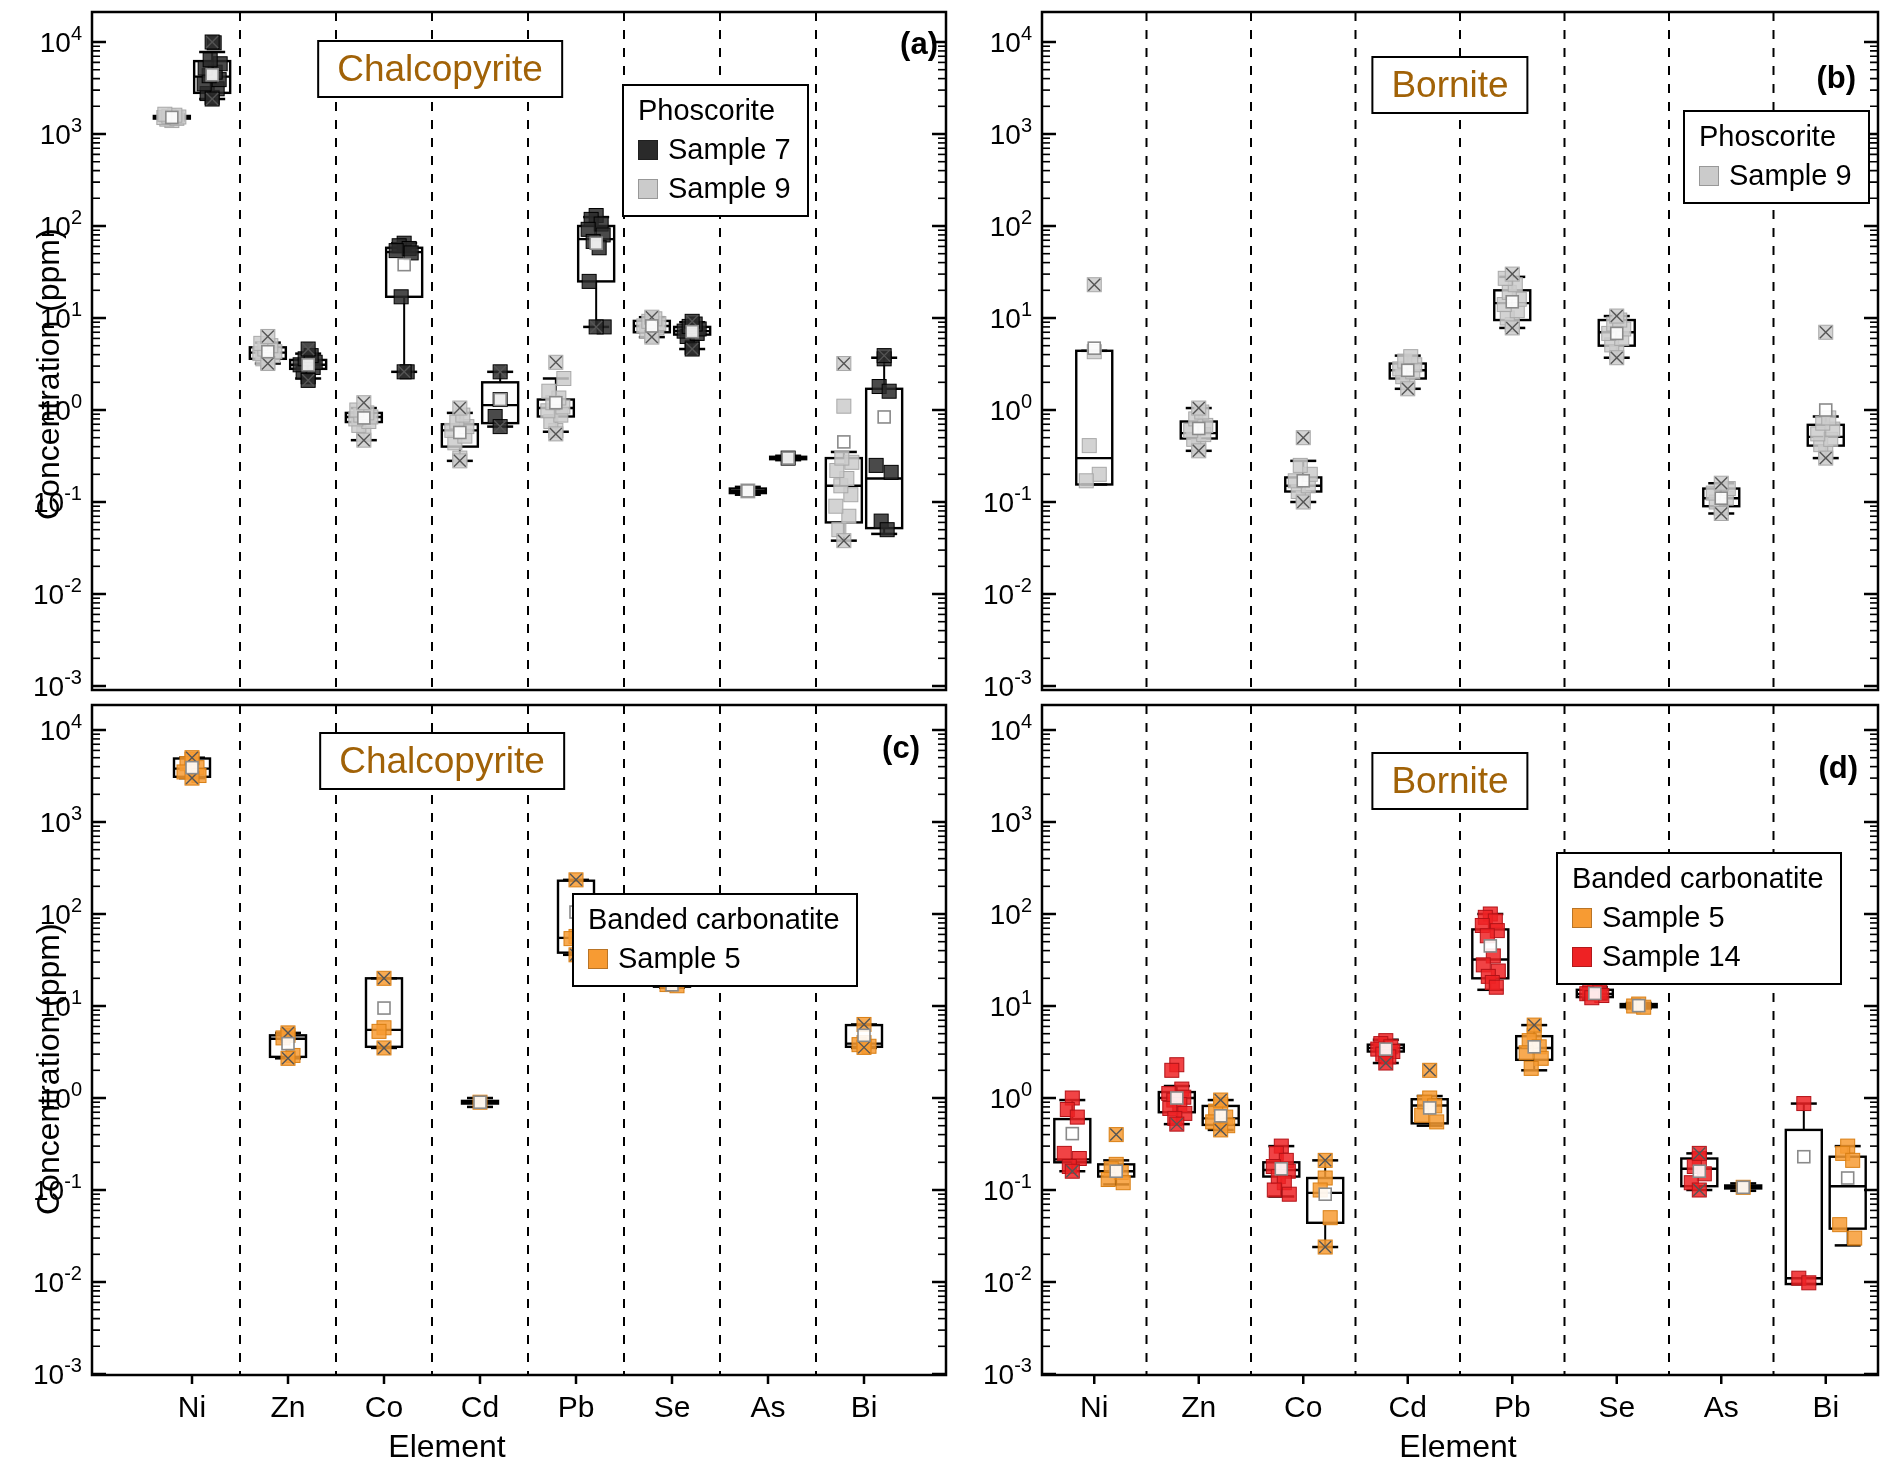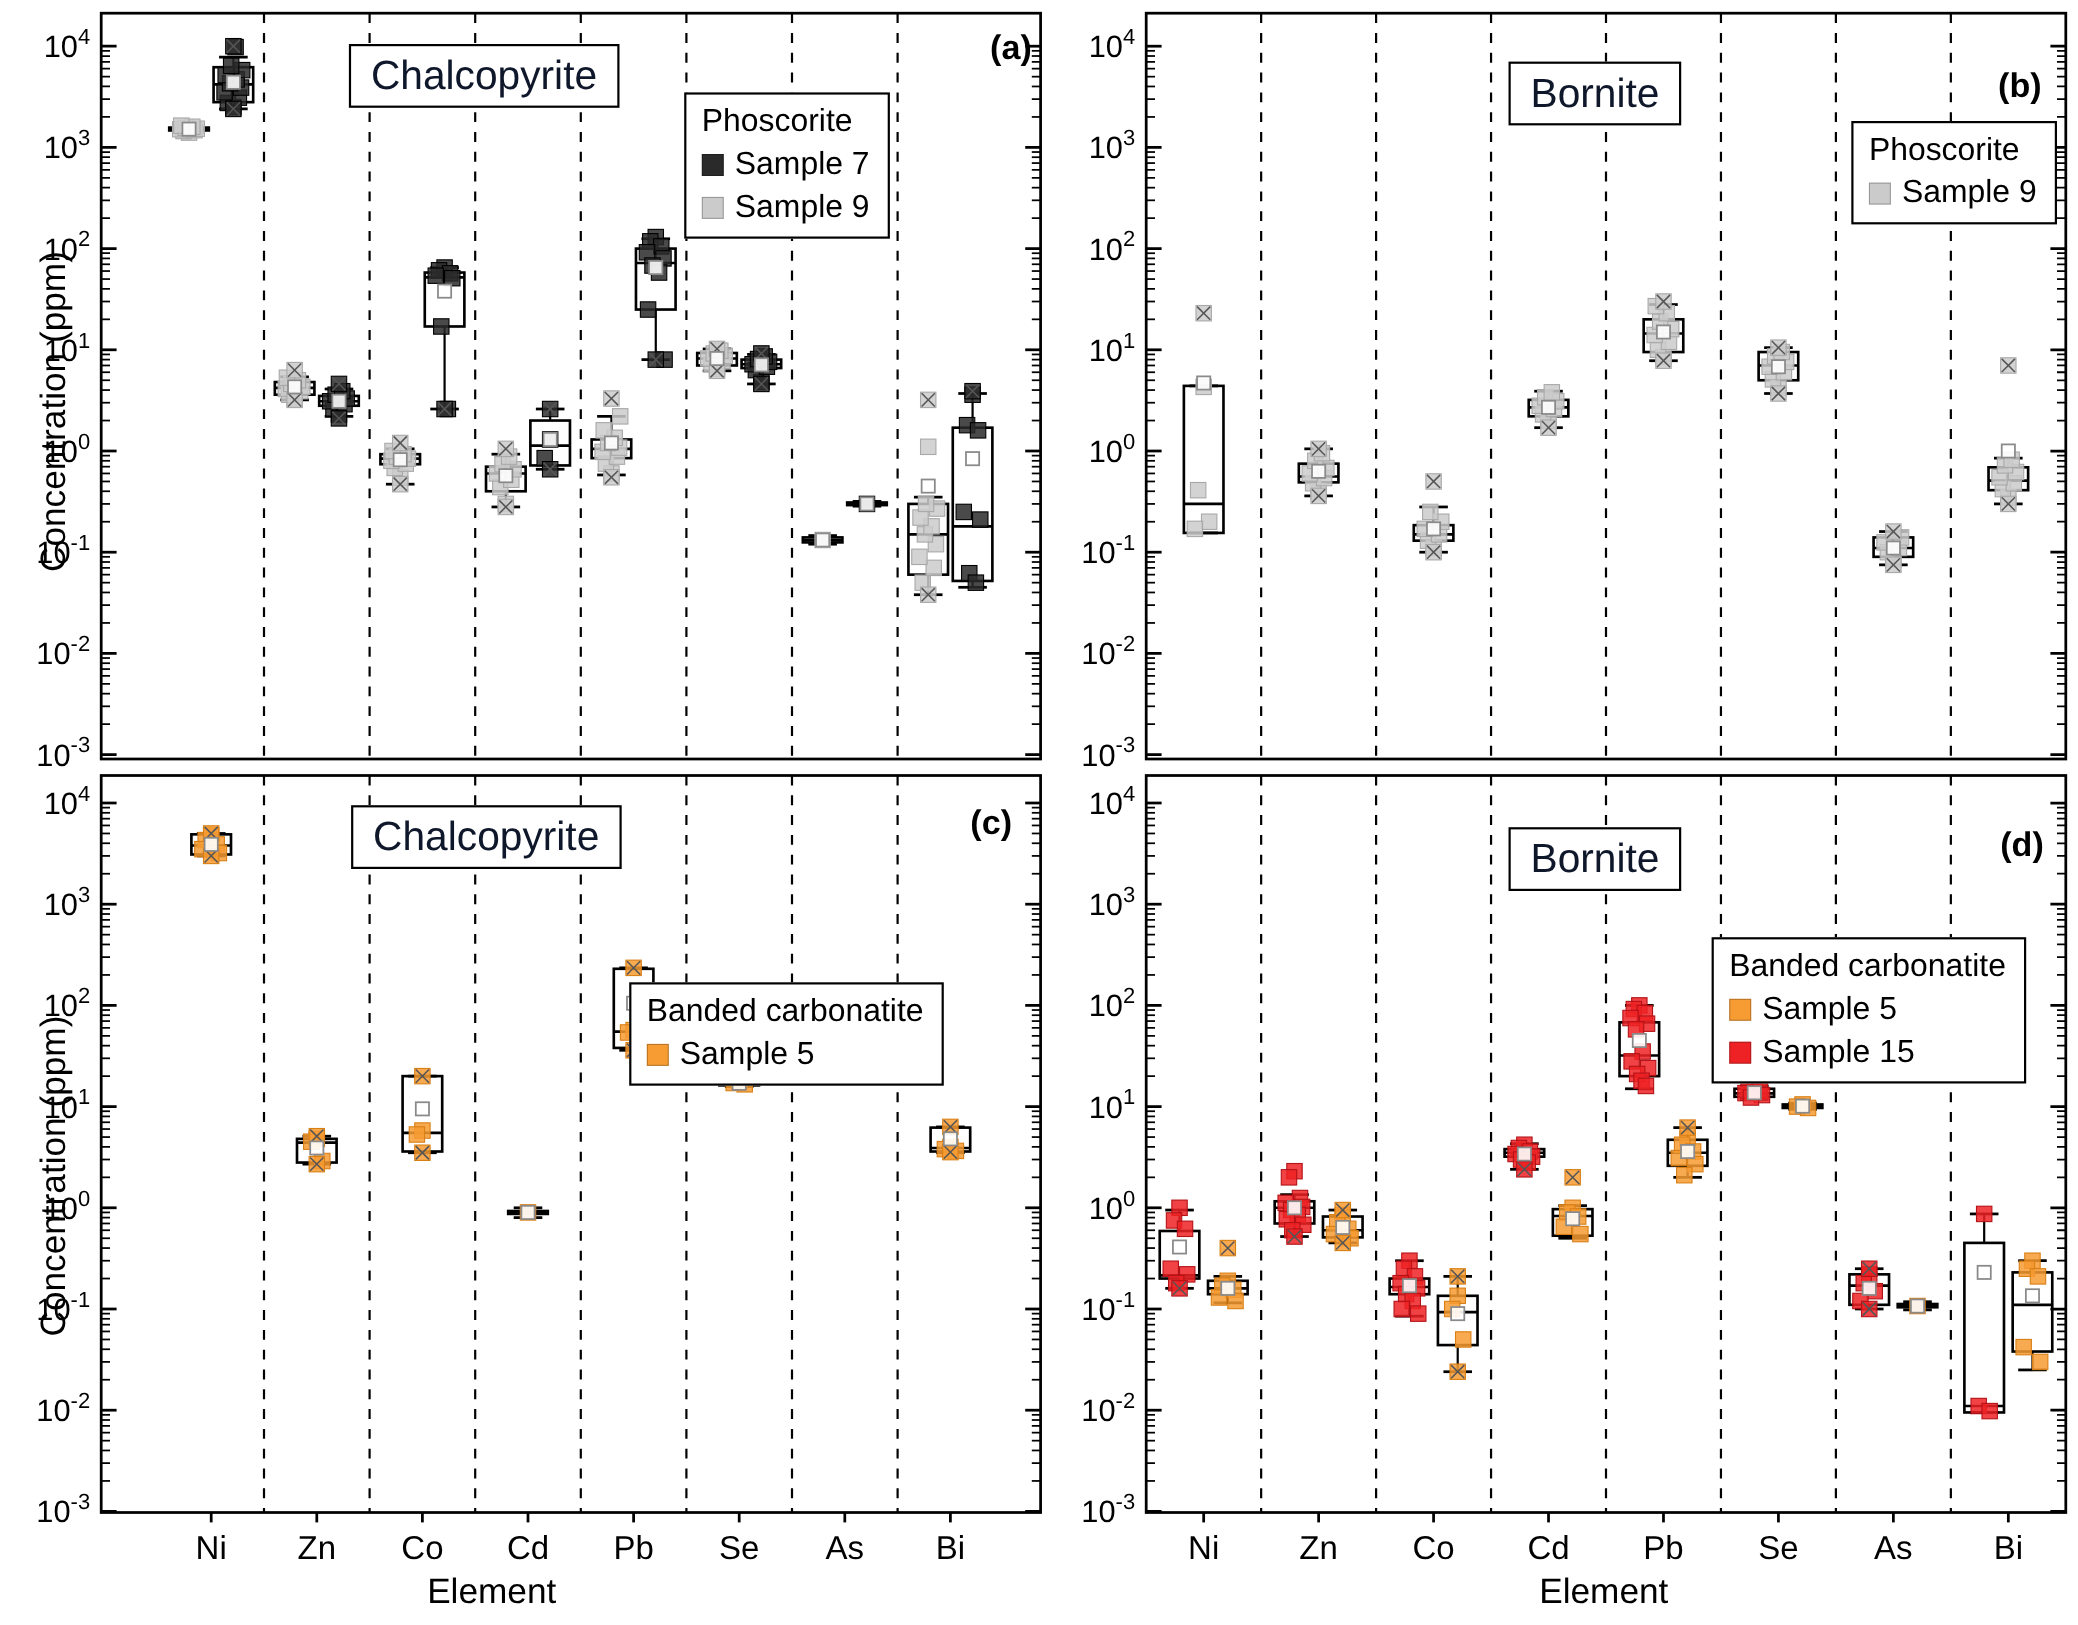--- a/index.html
+++ b/index.html
@@ -1,19 +1,19 @@
 <!DOCTYPE html>
 <html><head>
 <meta charset="utf-8">
 <style>
   html,body{margin:0;padding:0;background:#ffffff;}
   #fig{position:relative;width:1889px;height:1477px;background:#fff;font-family:"Liberation Sans",sans-serif;overflow:hidden;border-radius:30px;}
   svg{position:absolute;left:0;top:0;}
   .overlay{position:absolute;white-space:nowrap;}
-  .panel-title{border:2.5px solid #000;background:#fff;padding:6px 18px;font-size:37px;color:#0f172a;transform:translateX(-50%);}
+  .panel-title{border:2.5px solid #000;background:#fff;padding:6px 18px;font-size:37px;color:#a16207;transform:translateX(-50%);}
   .panel-letter{font-size:31px;font-weight:bold;color:#000;transform:translateX(-100%);}
   .legend{border:2px solid #000;background:#fff;padding:8px 16px 10px 14px;}
   .legend .ltitle{font-size:29px;color:#000;margin-bottom:2px;}
   .legend .lrow{display:flex;align-items:center;margin-top:6px;}
   .legend .swatch{width:18px;height:18px;margin-right:10px;flex:0 0 auto;}
   .legend .llabel{font-size:29px;color:#000;}
   .axis-title-y{font-size:32px;color:#000;transform:rotate(-90deg);transform-origin:left top;}
   .axis-title-x{font-size:32px;color:#000;transform:translateX(-50%);}
 </style>
 </head>
@@ -1451,16 +1451,16 @@
   </div>
 
   <div class="overlay legend" style="left:1556px;top:852px;">
     <div class="ltitle">Banded carbonatite</div>
     <div class="lrow">
       <span class="swatch" style="background: rgb(247, 155, 51); border: 1px solid rgba(0, 0, 0, 0.25);"></span>
       <span class="llabel">Sample 5</span>
     </div>
     <div class="lrow">
       <span class="swatch" style="background: rgb(238, 34, 36); border: 1px solid rgba(0, 0, 0, 0.25);"></span>
-      <span class="llabel">Sample 15</span>
+      <span class="llabel">Sample 14</span>
     </div>
   </div>
 </div>
 
 </body></html>

